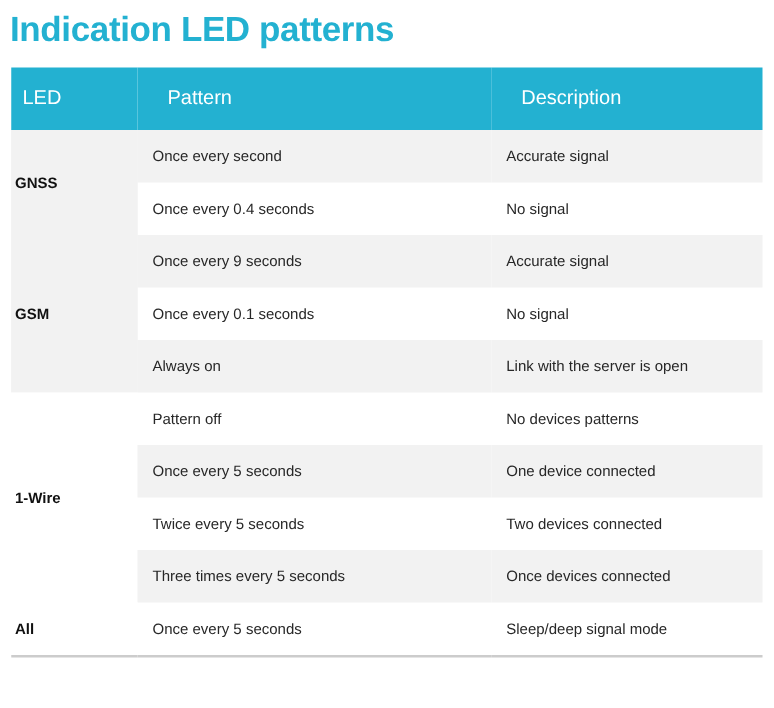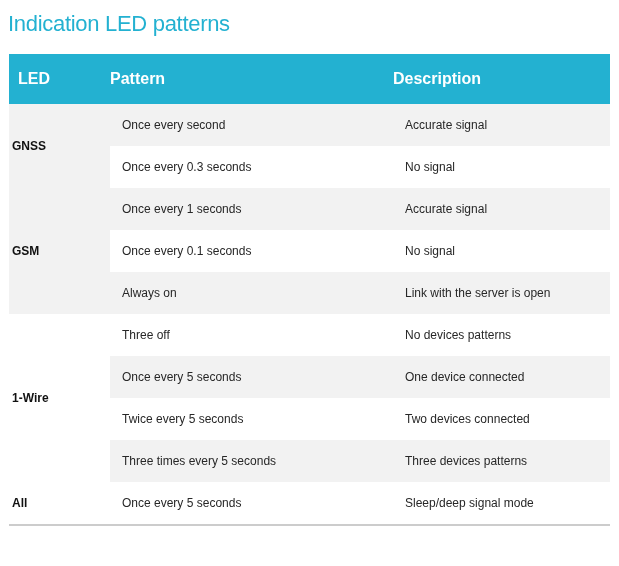--- a/index.html
+++ b/index.html
@@ -14,42 +14,42 @@
   * { margin: 0; padding: 0; box-sizing: border-box; }
   html, body {
     width: 619px;
     height: 566px;
     background: #ffffff;
     font-family: "Liberation Sans", sans-serif;
     overflow: hidden;
   }
   .page-title {
     margin: 7px 16px 0 8px;
-    font-size: 22px;
+    font-size: 28px;
     line-height: 34px;
-    font-weight: normal;
+    font-weight: bold;
     letter-spacing: -0.3px;
     color: var(--accent);
   }
   table.led-table {
     margin: 13px 0 0 9px;
     width: 601px;
     border-collapse: collapse;
     table-layout: fixed;
   }
   table.led-table col.c-led { width: 101px; }
   table.led-table col.c-pattern { width: 283px; }
   table.led-table col.c-desc { width: 217px; }
   table.led-table thead th {
     background: var(--accent);
     color: var(--header-text);
     font-size: 16px;
-    font-weight: bold;
+    font-weight: normal;
     text-align: left;
-    padding: 15px 0;
+    padding: 15px 24px;
     line-height: 20px;
   }
   table.led-table thead th.h-led { padding-left: 9px; }
   table.led-table tbody td {
     font-size: 12px;
     color: var(--body-text);
     line-height: 30px;
     padding: 6px 12px;
     vertical-align: middle;
   }
@@ -84,52 +84,52 @@
       <th>Description</th>
     </tr>
   </thead>
   <tbody id="table-body">
       <tr>
         <td class="led bg-gray" rowspan="2">GNSS</td>
         <td class="pattern">Once every second</td>
         <td class="desc">Accurate signal</td>
       </tr>
       <tr>
-        <td class="pattern">Once every 0.3 seconds</td>
+        <td class="pattern">Once every 0.4 seconds</td>
         <td class="desc">No signal</td>
       </tr>
       <tr>
         <td class="led bg-gray" rowspan="3">GSM</td>
-        <td class="pattern">Once every 1 seconds</td>
+        <td class="pattern">Once every 9 seconds</td>
         <td class="desc">Accurate signal</td>
       </tr>
       <tr>
         <td class="pattern">Once every 0.1 seconds</td>
         <td class="desc">No signal</td>
       </tr>
       <tr>
         <td class="pattern">Always on</td>
         <td class="desc">Link with the server is open</td>
       </tr>
       <tr>
         <td class="led bg-white" rowspan="4">1-Wire</td>
-        <td class="pattern">Three off</td>
+        <td class="pattern">Pattern off</td>
         <td class="desc">No devices patterns</td>
       </tr>
       <tr>
         <td class="pattern">Once every 5 seconds</td>
         <td class="desc">One device connected</td>
       </tr>
       <tr>
         <td class="pattern">Twice every 5 seconds</td>
         <td class="desc">Two devices connected</td>
       </tr>
       <tr>
         <td class="pattern">Three times every 5 seconds</td>
-        <td class="desc">Three devices patterns</td>
+        <td class="desc">Once devices connected</td>
       </tr>
       <tr>
         <td class="led bg-white" rowspan="1">All</td>
         <td class="pattern">Once every 5 seconds</td>
         <td class="desc">Sleep/deep signal mode</td>
       </tr>
     </tbody>
 </table>
 
 </body></html>

